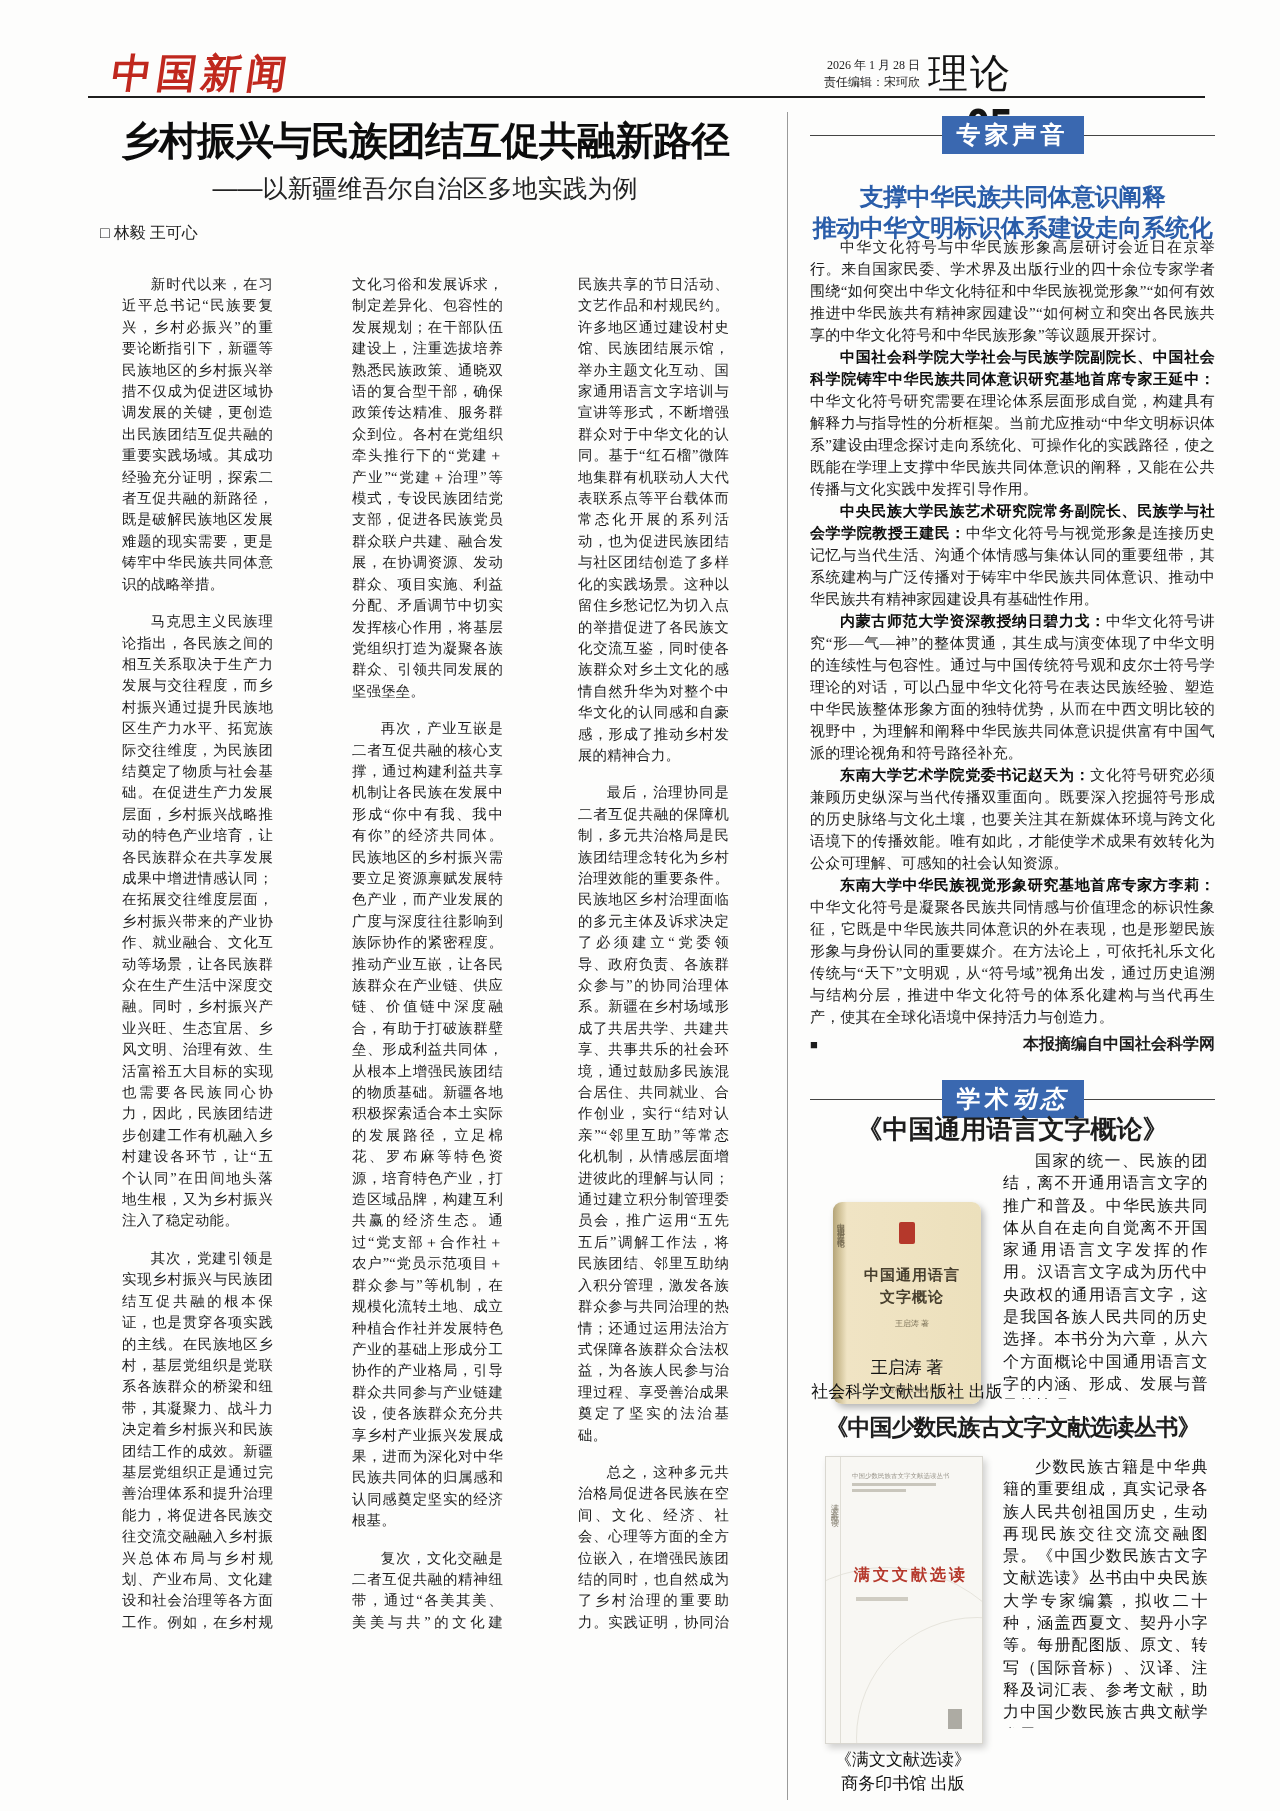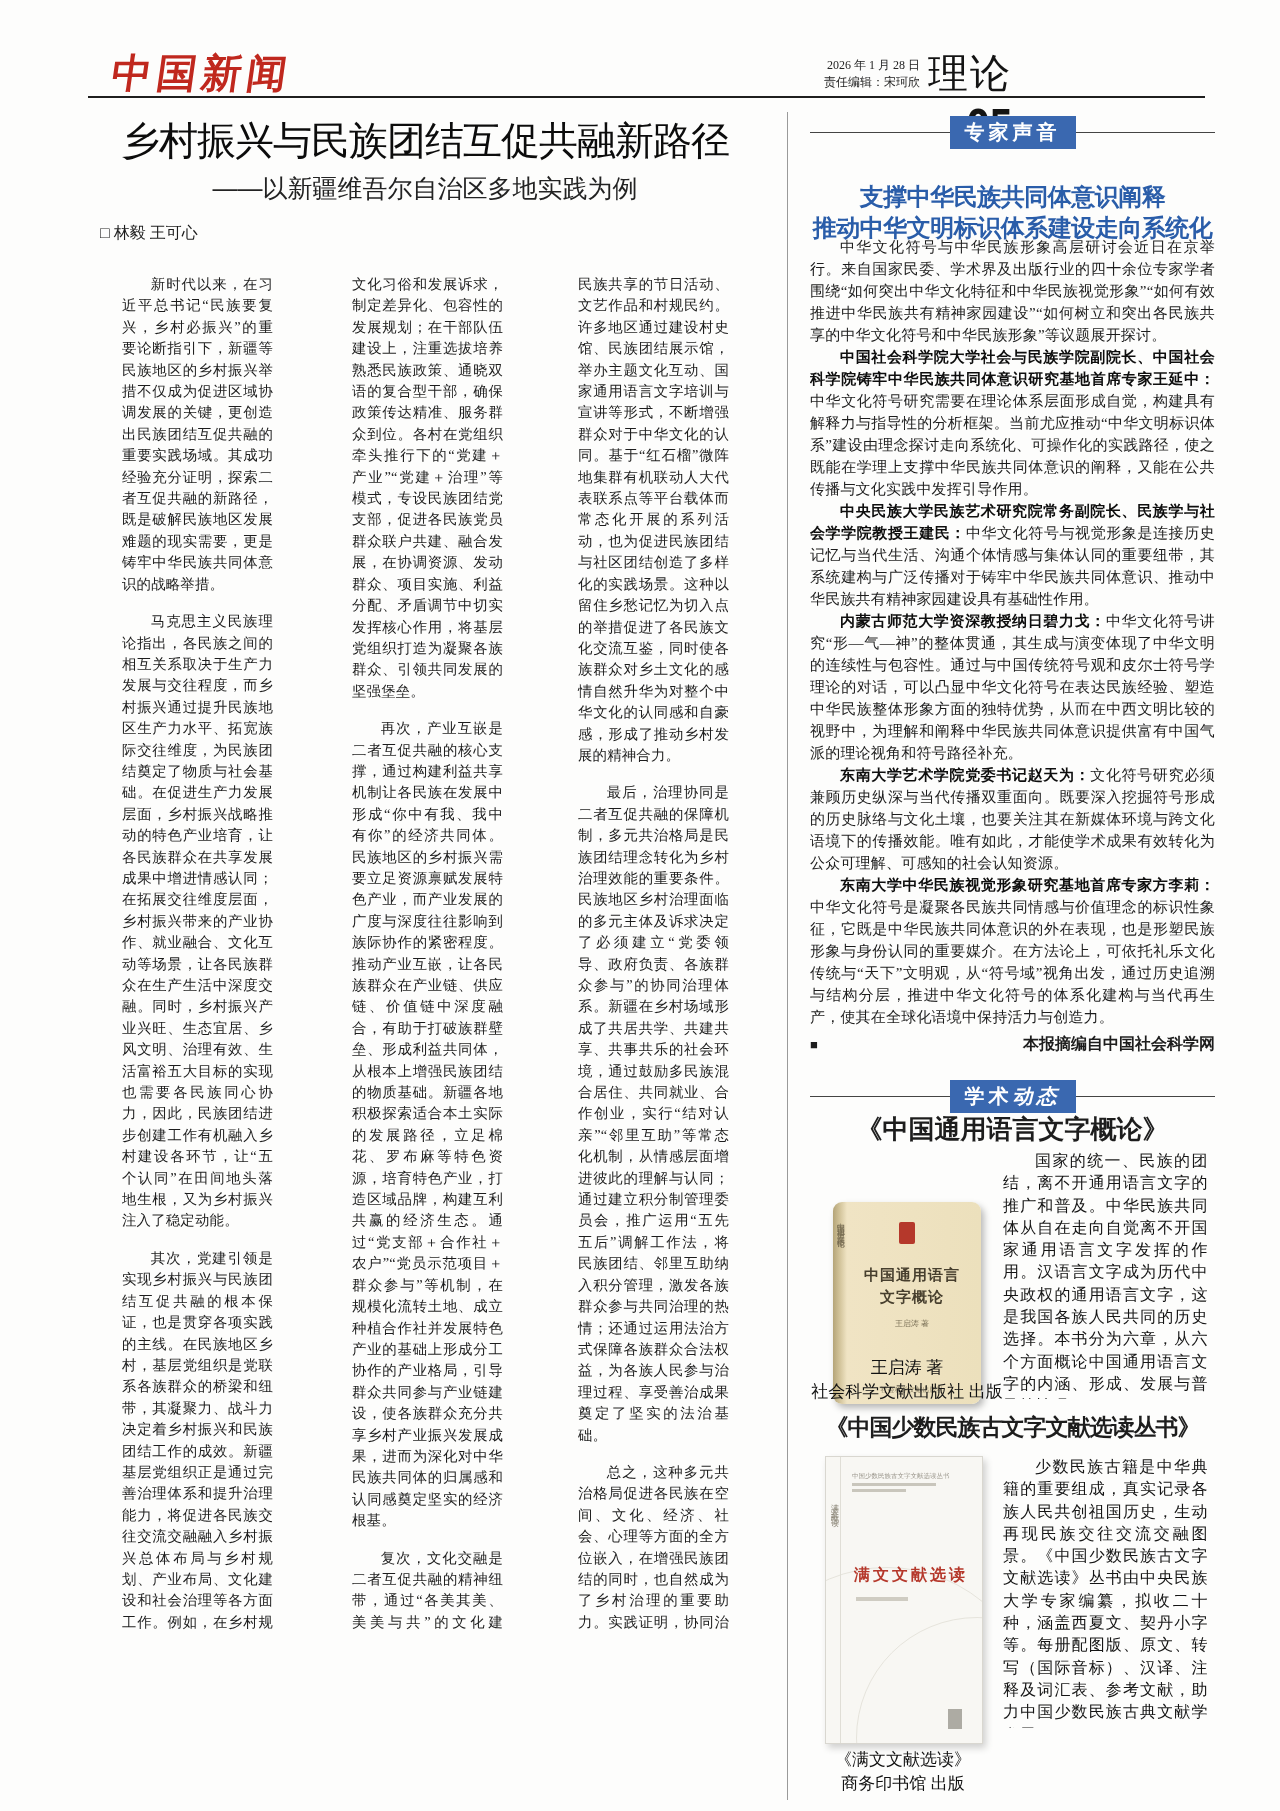--- a/index.html
+++ b/index.html
@@ -23,37 +23,37 @@
   .hdr-section{position:absolute;left:928px;top:46px;display:flex;align-items:flex-end;
                font-family:"Liberation Sans","DejaVu Sans",sans-serif;font-weight:500;
                font-size:40px;color:#141414;letter-spacing:2px;flex-direction:column;}
   .hdr-pageno{font-family:"DejaVu Sans Mono","Liberation Mono",monospace;font-weight:bold;
               font-size:42px;margin-left:4px;letter-spacing:-2px;}
   .hdr-rule{position:absolute;left:88px;top:96px;width:1117px;height:2px;background:#1f1f1f;}
   .divider-v{position:absolute;left:787px;top:112px;width:1px;height:1688px;background:#9a9a9a;}
 
   
   .art-title{position:absolute;left:100px;top:114px;width:650px;margin:0;text-align:center;
-             font-size:39px;font-weight:normal;letter-spacing:-1px;color:#0c0c0c;}
+             font-size:39px;font-weight:bold;letter-spacing:-1px;color:#0c0c0c;}
   .art-subtitle{position:absolute;left:100px;top:172px;width:650px;text-align:center;
                 font-size:25px;color:#232323;font-family:"Liberation Sans","DejaVu Sans",sans-serif;}
   .art-byline{position:absolute;left:100px;top:223px;width:650px;text-align:left;
               font-size:16px;font-weight:normal;}
   .art-col{position:absolute;top:258px;height:1372px;overflow:hidden;font-size:14.4px;
            line-height:21.4px;text-align:justify;letter-spacing:0.2px;color:var(--ink);}
   #col1{left:106px;width:183px;} #col2{left:336px;width:183px;} #col3{left:562px;width:183px;}
   .art-col p{margin:16px;}
   .ind{text-indent:2em;}
   .author{font-weight:bold;}
 
   
   .badge-row{position:absolute;display:flex;align-items:center;}
   .badge-row .line{flex:1;height:1px;background:#444;}
   .badge{background:var(--badge-blue);color:#fff;font-family:"Liberation Sans","DejaVu Sans",sans-serif;
-         font-weight:bold;font-size:20px;padding:3px 15px;letter-spacing:4px;white-space:nowrap;}
+         font-weight:bold;font-size:24px;padding:3px 15px;letter-spacing:4px;white-space:nowrap;}
   .badge .it{font-style:italic;}
   #expert-badge-row{left:810px;top:116px;width:405px;}
   #academic-badge-row{left:810px;top:1080px;width:405px;}
 
   .expert-title{position:absolute;left:805px;top:157px;width:415px;text-align:center;
                 font-family:"Liberation Sans","DejaVu Sans",sans-serif;font-weight:bold;
                 font-size:24px;line-height:31px;color:var(--headline-blue);letter-spacing:-0.5px;margin-top:24px;}
   #expert-body{position:absolute;left:810px;top:236px;width:405px;height:798px;overflow:hidden;
                font-size:15px;line-height:22px;text-align:justify;letter-spacing:0.2px;}
   #expert-body p{margin:0;}

